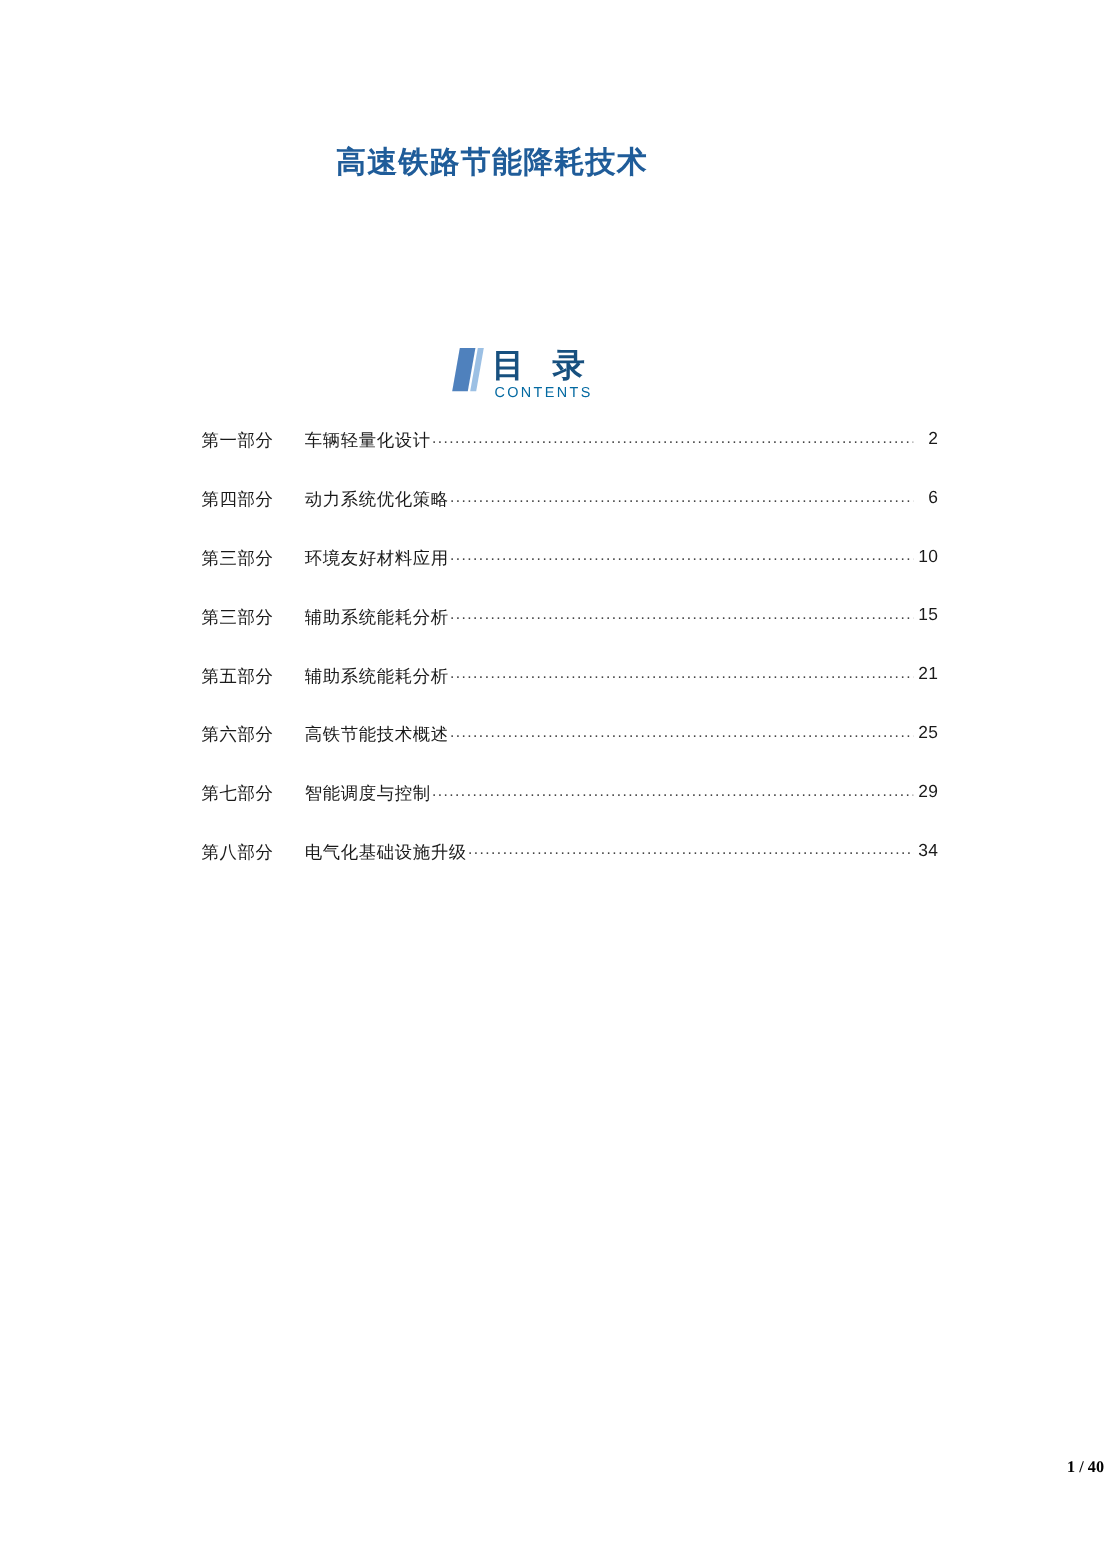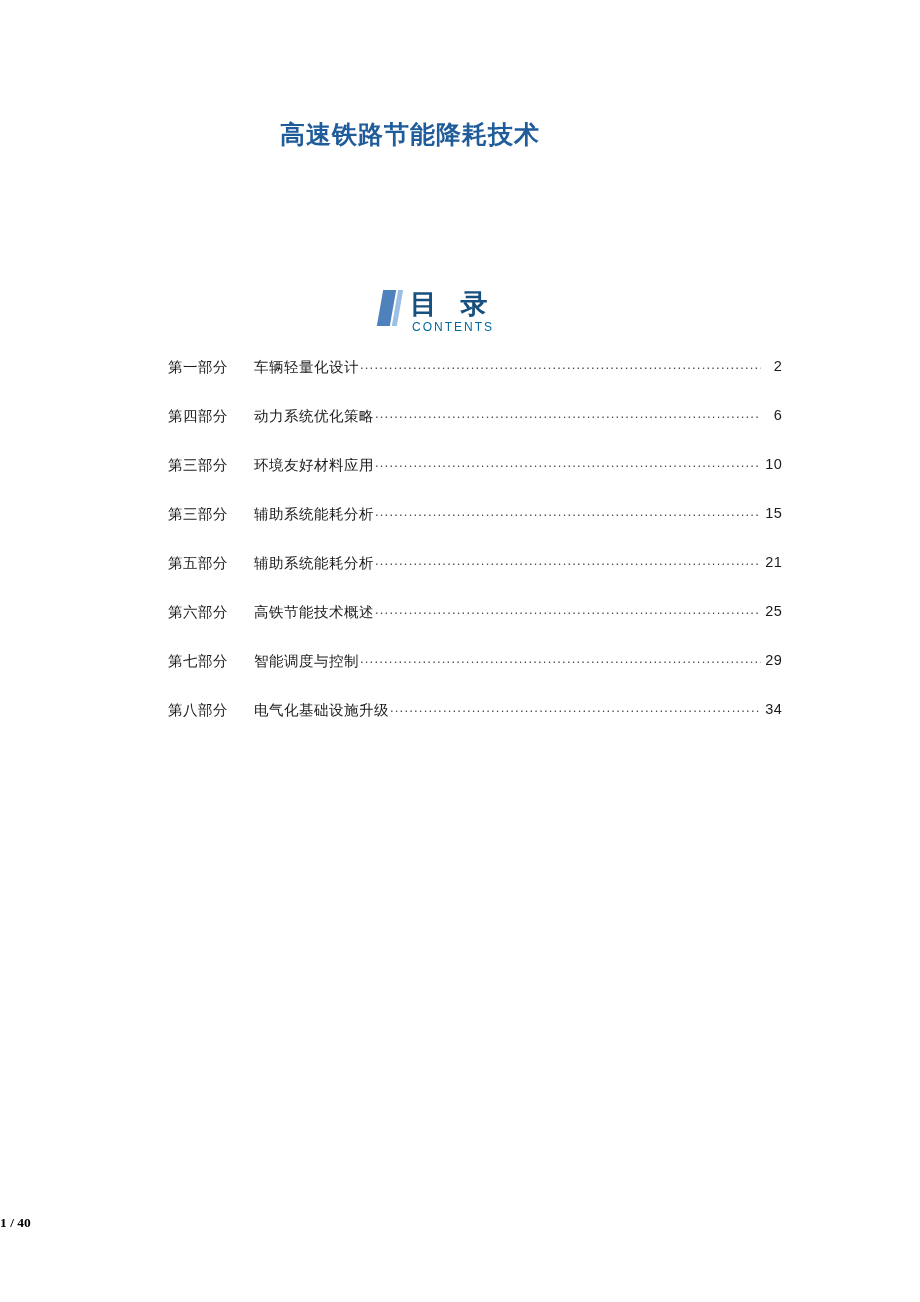--- a/index.html
+++ b/index.html
@@ -143,21 +143,21 @@
     text-align: right;
     min-width: 20px;
     letter-spacing: 0.3px;
   }
 
   .footer {
     position: absolute;
     left: 0;
     top: 1215px;
     width: 920px;
-    text-align: left;
+    text-align: right;
     font-size: 13.5px;
     font-family: "Liberation Serif", serif;
     color: #000000;
     font-weight: bold;
   }
 </style>
 </head>
 <body>
 
 <div class="page">

